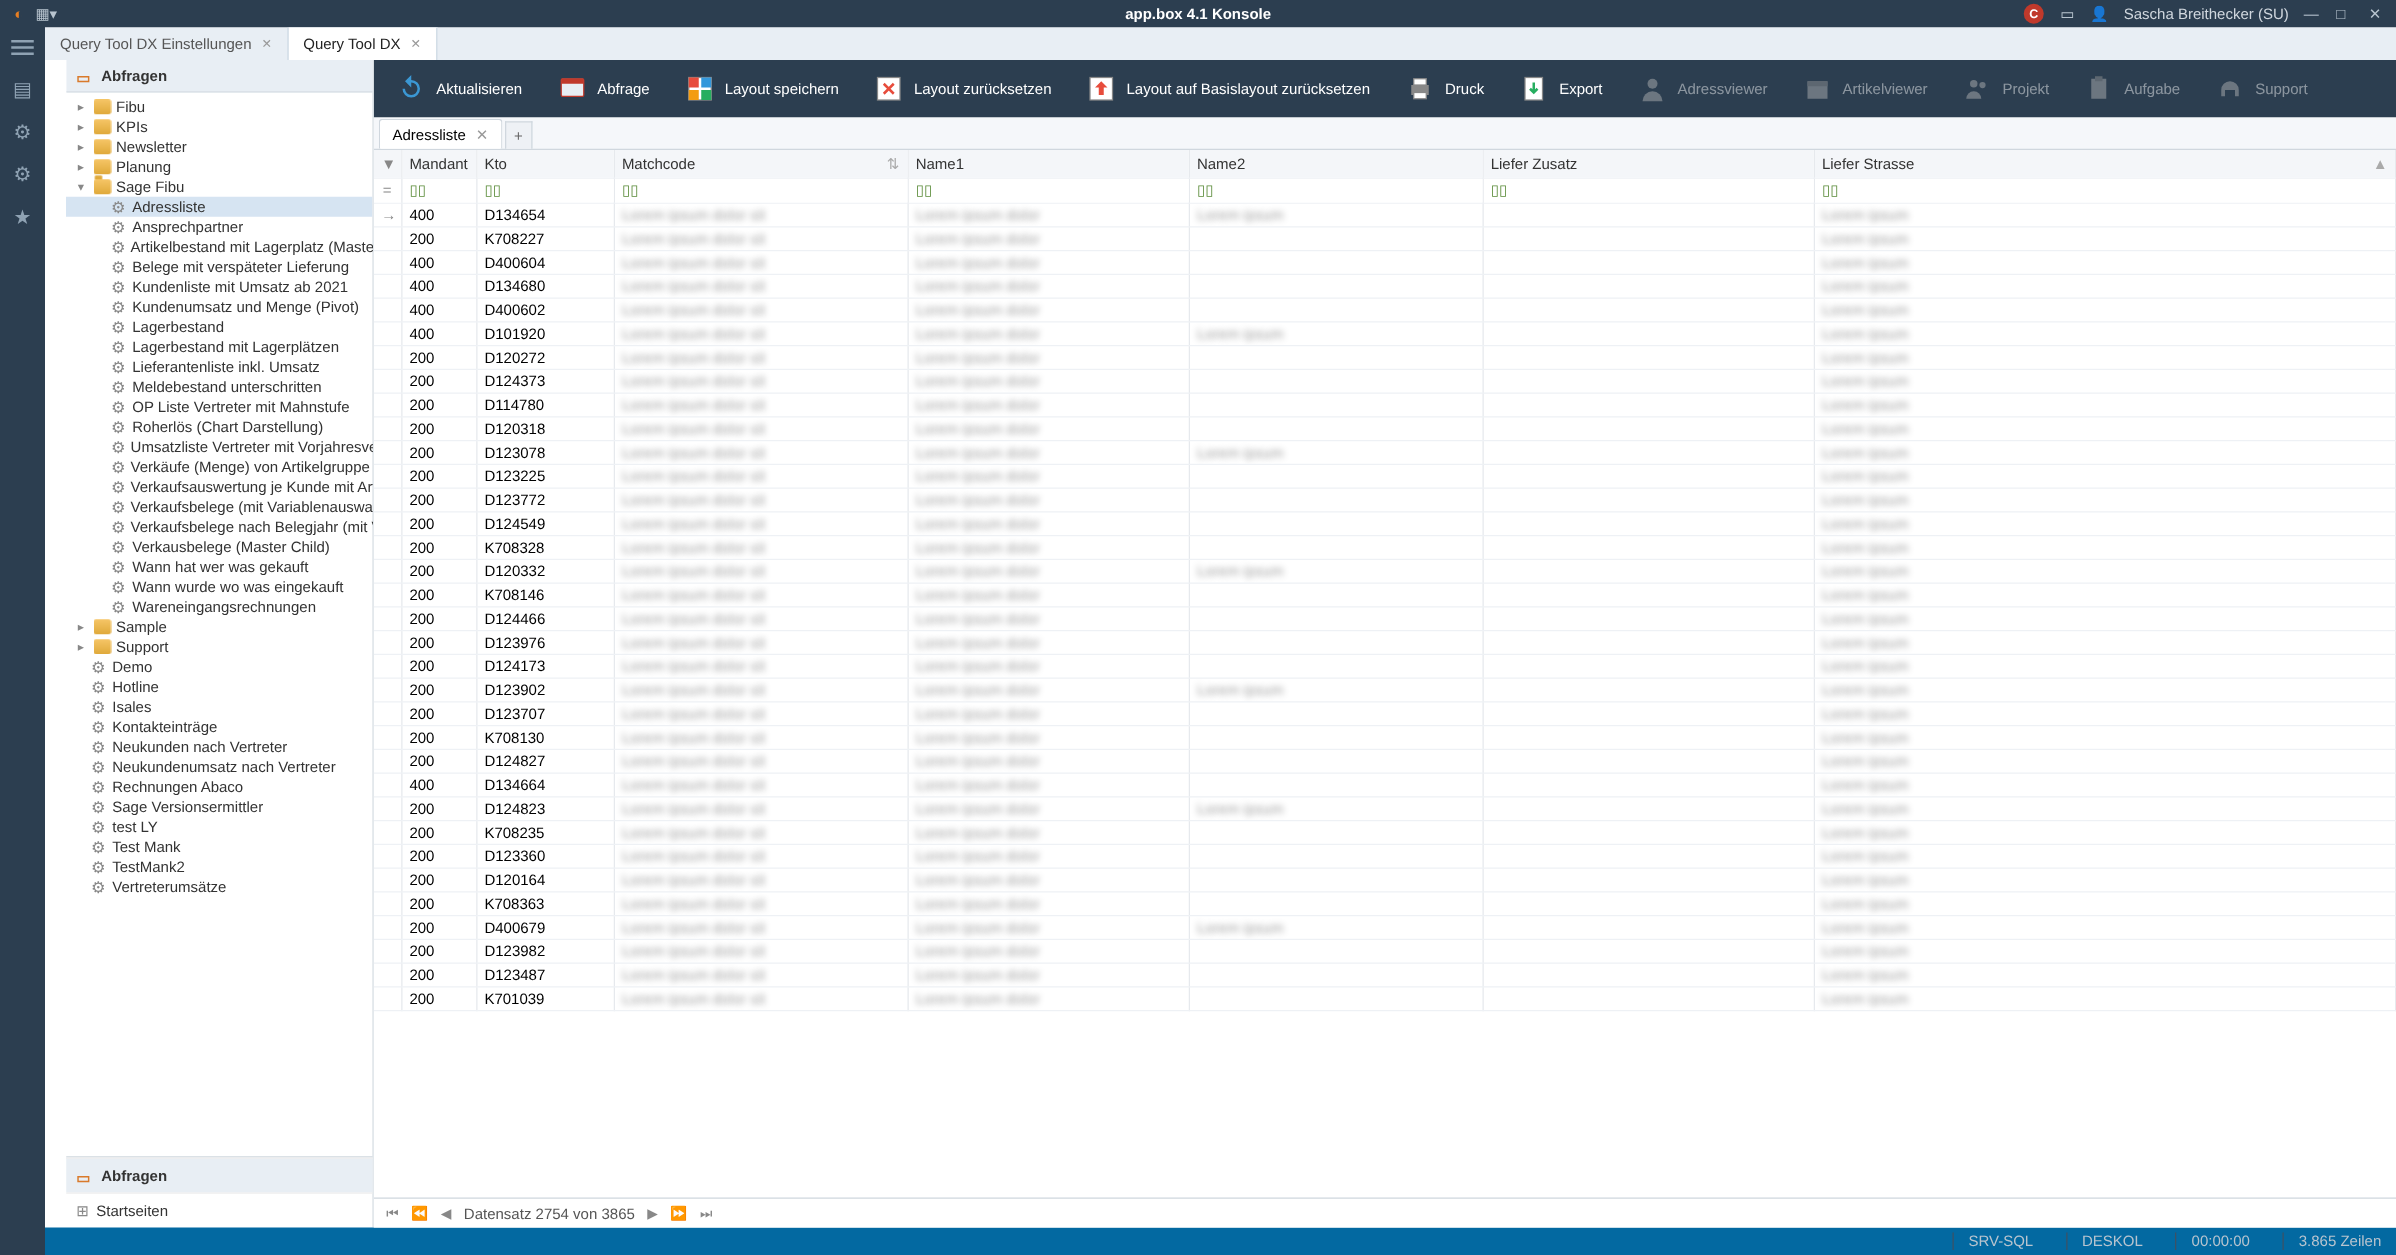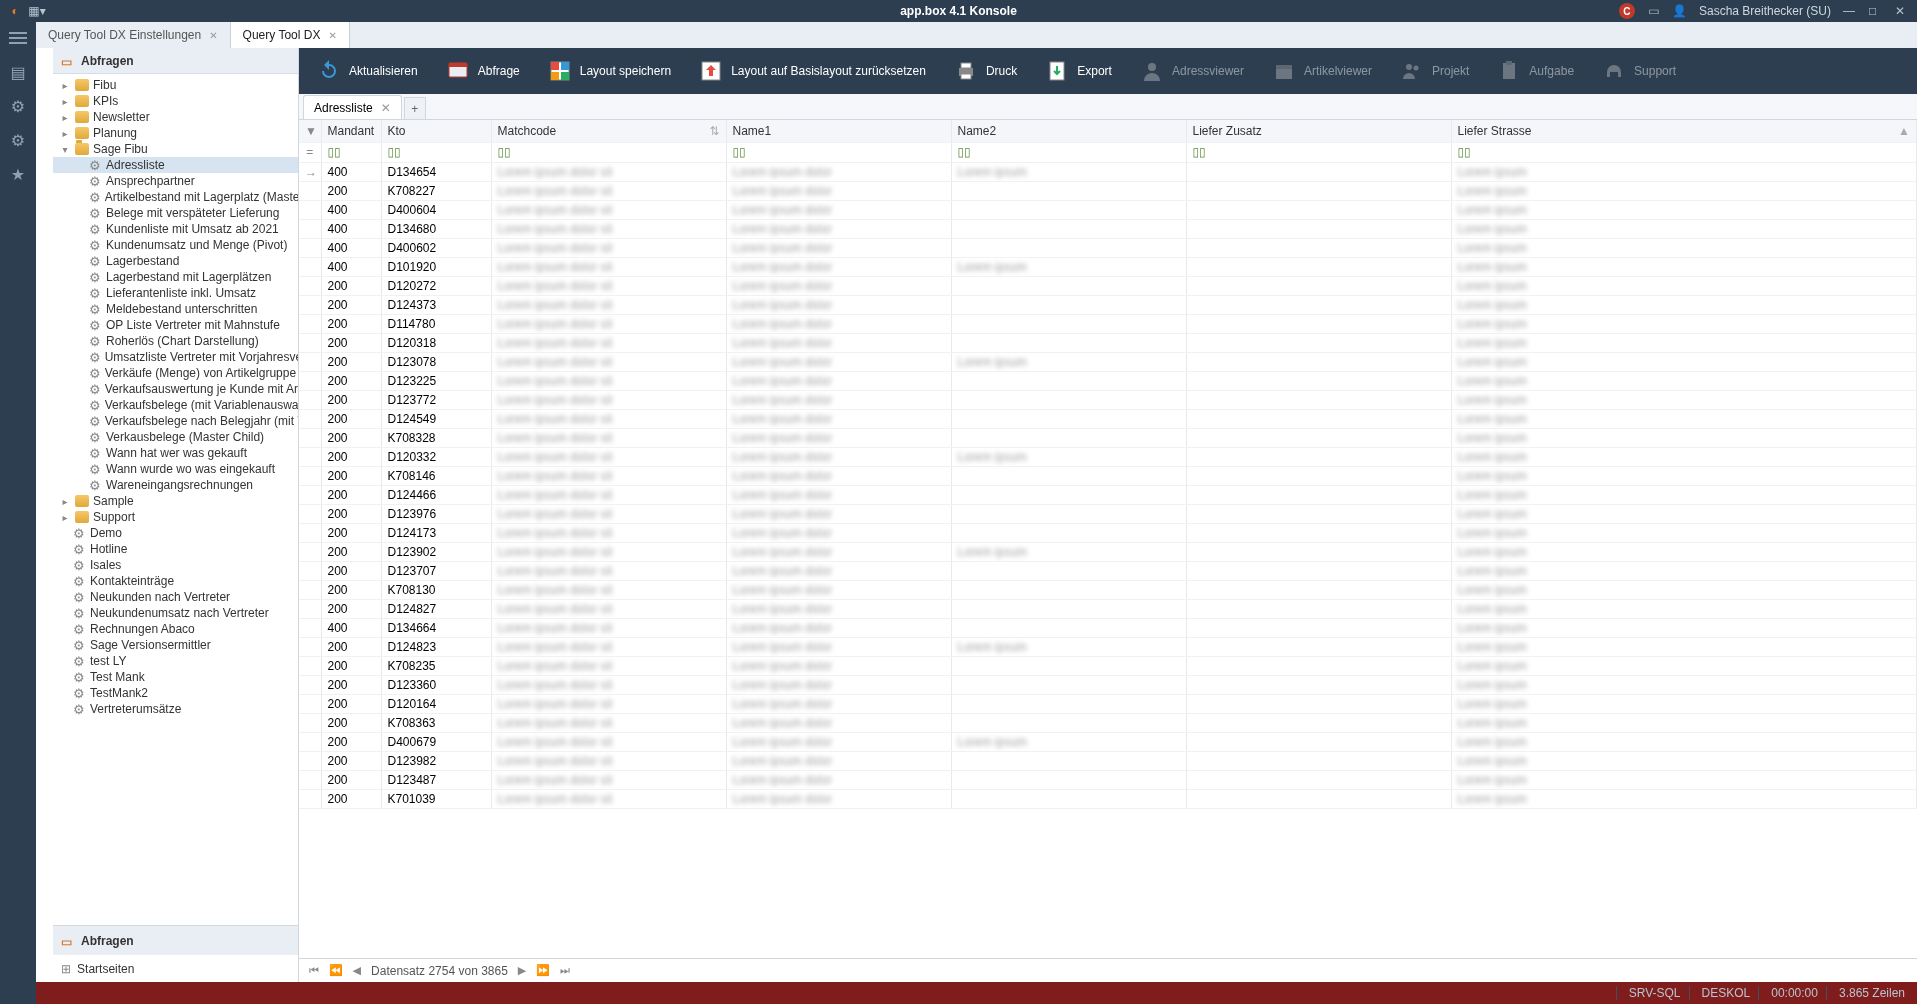--- a/index.html
+++ b/index.html
@@ -59,21 +59,21 @@
 .grid th,.grid td{border-right:1px solid #e6e9ed;border-bottom:1px solid #eef1f5;padding:2px 6px;text-align:left;height:17px;white-space:nowrap;overflow:hidden;}
 .grid thead th{background:#f4f6f9;color:#333;font-weight:400;height:22px;position:sticky;top:0;}
 .grid thead tr.filterrow th{background:#fff;height:20px;}
 .grid .rowmarker{width:18px;text-align:center;color:#888;}
 .grid .blur{color:transparent;text-shadow:0 0 5px #999;user-select:none;}
 .col-mandant{text-align:right;}
 
 .pager{height:24px;border-top:1px solid #d0d7de;background:#fff;display:flex;align-items:center;gap:10px;padding:0 10px;color:#555;}
 .pager .pbtn{cursor:pointer;color:#888;font-size:11px;}
 
-.statusbar{height:22px;background:#7f1d1d;color:#b8c4cf;display:flex;align-items:center;justify-content:flex-end;gap:8px;padding:0 12px;font-size:11px;}
+.statusbar{height:22px;background:#0369a1;color:#b8c4cf;display:flex;align-items:center;justify-content:flex-end;gap:26px;padding:0 12px;font-size:11px;}
 .statusbar span{border-left:1px solid #3e5164;padding-left:12px;}
 .book-ico{width:14px;height:12px;display:inline-block;vertical-align:middle;}
 .book-ico::before{content:"▭";color:#d97a2b;}
 </style>
 </head>
 <body>
 
 <div class="titlebar">
   <div class="left-icons">
     <span class="ico" style="color:#e67e22">◐</span>
@@ -326,20 +326,29 @@
               <span class="ticon">
                 <svg viewBox="0 0 24 24">
                   <rect x="3" y="3" width="18" height="18" fill="#fff" stroke="#888"></rect>
                   <rect x="3" y="3" width="8" height="8" fill="#e74c3c"></rect>
                   <rect x="13" y="3" width="8" height="8" fill="#3498db"></rect>
                   <rect x="3" y="13" width="8" height="8" fill="#f39c12"></rect>
                   <rect x="13" y="13" width="8" height="8" fill="#27ae60"></rect>
                 </svg>
               </span>
               <span>Layout speichern</span>
+            </div>
+            <div class="tbtn">
+              <span class="ticon">
+                <svg viewBox="0 0 24 24">
+                  <rect x="3" y="3" width="18" height="18" fill="#fff" stroke="#888"></rect>
+                  <path fill="#e74c3c" d="M8 8l8 8M16 8l-8 8" stroke="#e74c3c" stroke-width="2"></path>
+                </svg>
+              </span>
+              <span>Layout zurücksetzen</span>
             </div>
             <div class="tbtn">
               <span class="ticon">
                 <svg viewBox="0 0 24 24">
                   <rect x="3" y="3" width="18" height="18" fill="#fff" stroke="#888"></rect>
                   <path d="M12 6l-5 5h3v6h4v-6h3z" fill="#e74c3c"></path>
                 </svg>
               </span>
               <span>Layout auf Basislayout zurücksetzen</span>
             </div>

